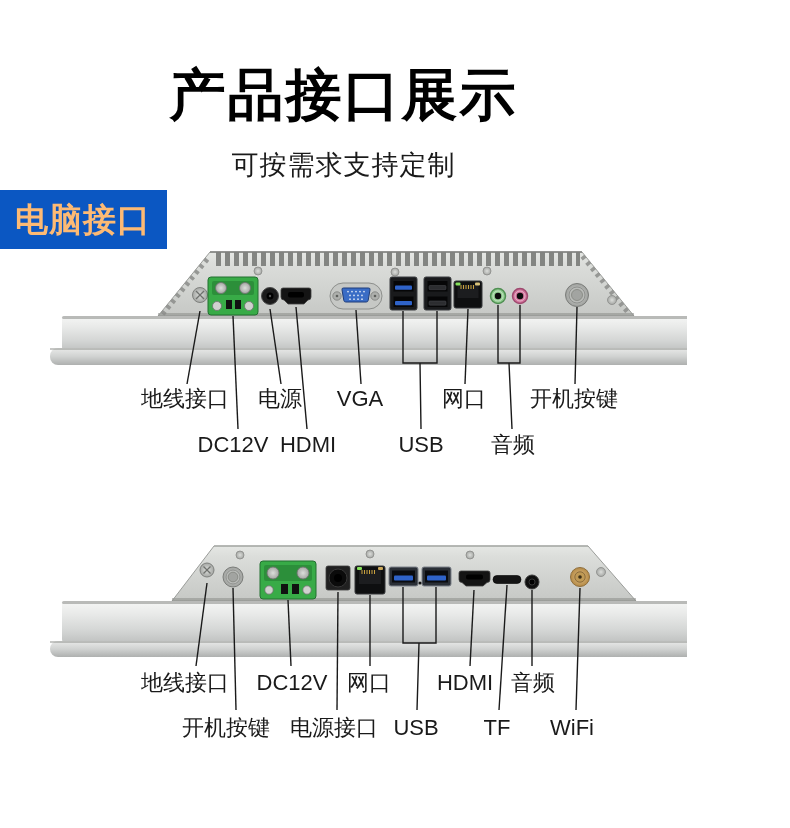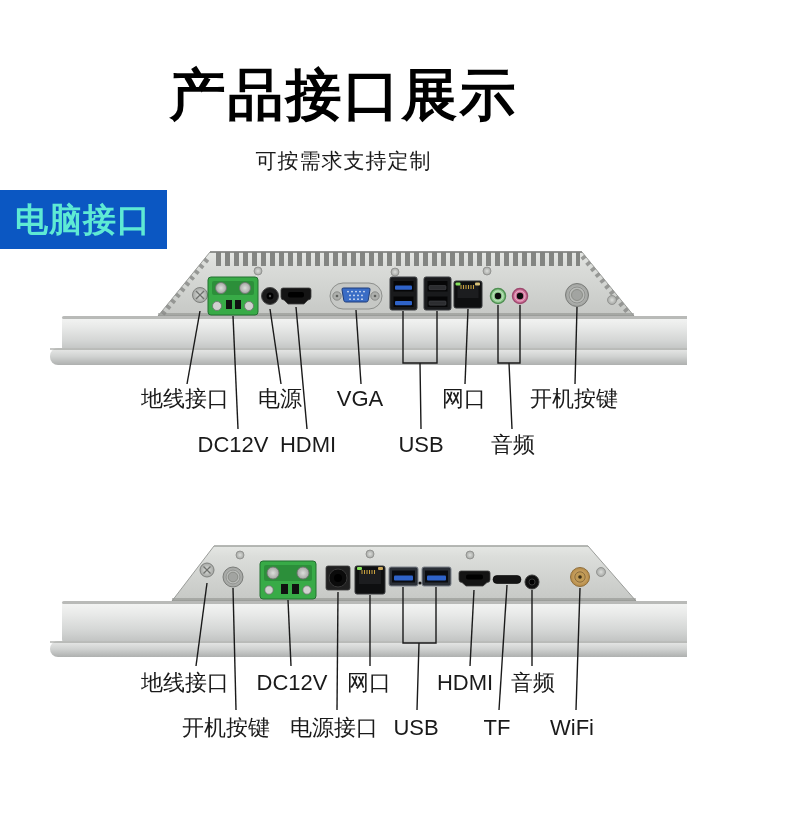--- a/index.html
+++ b/index.html
@@ -8,25 +8,25 @@
     font-family:"Liberation Sans","DejaVu Sans",sans-serif;
     position:relative;overflow:hidden;
   }
   .canvas{position:relative;width:687px;height:828px;background:#fff;overflow:hidden;}
   .title{
     position:absolute;top:58px;left:0;width:100%;text-align:center;
     font-size:56px;font-weight:900;color:#000;letter-spacing:2px;
   }
   .subtitle{
     position:absolute;top:147px;left:0;width:100%;text-align:center;
-    font-size:21px;font-weight:400;color:#1a1a1a;letter-spacing:1px;
+    font-size:27px;font-weight:400;color:#1a1a1a;letter-spacing:1px;
   }
   .badge{
     position:absolute;left:0;width:167px;height:59px;background:#0b57c2;
-    color:#5eead4;font-size:33px;font-weight:bold;line-height:59px;
+    color:#fdba74;font-size:33px;font-weight:bold;line-height:59px;
     padding-left:15px;box-sizing:border-box;letter-spacing:1px;
   }
   .badge1{top:190px;}
   .badge2{top:492px;}
   svg.section{position:absolute;left:0;width:790px;}
   #svg1{top:225px;height:240px;}
   #svg2{top:535px;height:212px;}
   text.lbl{font-size:22px;fill:#1a1a1a;}
   .conn{stroke:#1a1a1a;stroke-width:1.4;fill:none;}
 </style>

